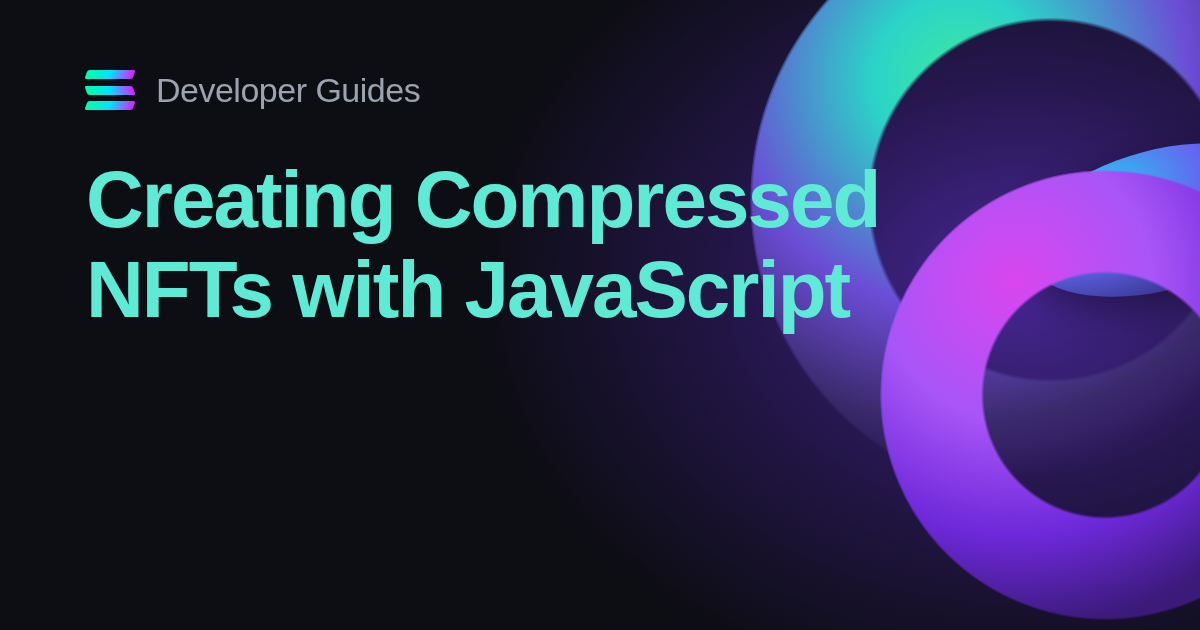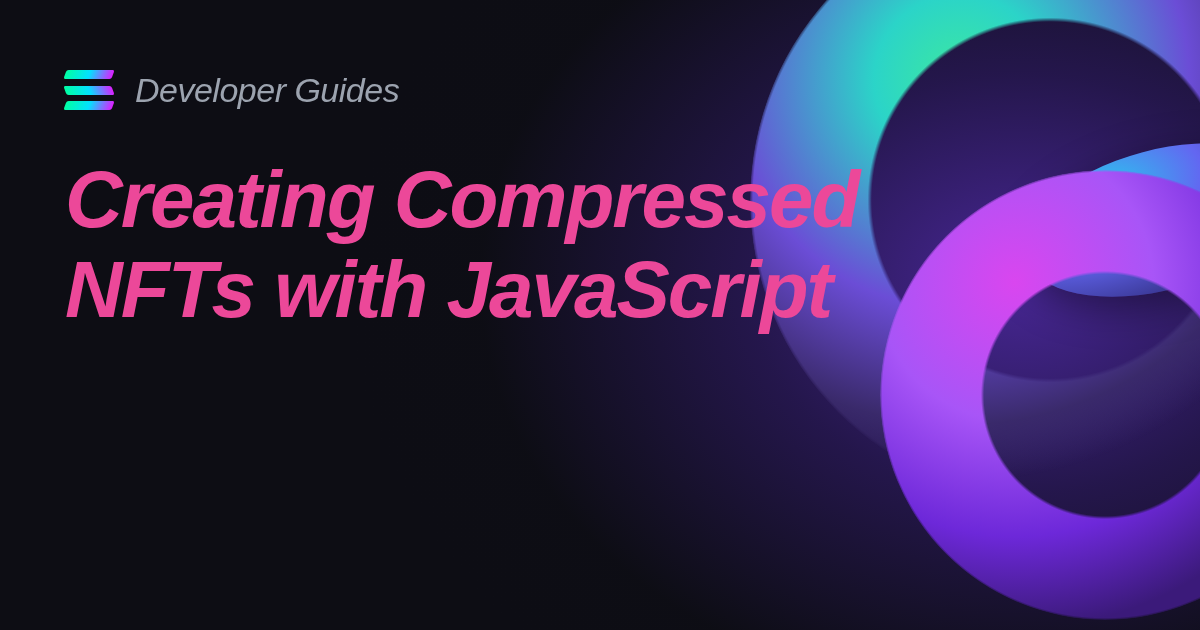--- a/index.html
+++ b/index.html
@@ -56,22 +56,21 @@
       top: 300px;
       left: 420px;
       border-radius: 50%;
       background: radial-gradient(ellipse at 30% 20%, #22d3ee 0%, #6366f1 40%, #312e81 80%);
       transform: rotate(-15deg);
       box-shadow: 0 10px 40px rgba(0,0,0,0.4);
     }
     .content {
       position: relative;
       z-index: 10;
-      padding: 70px 65px;
-      font-style: italic;
+      padding: 70px 86px;
     }
     .header {
       display: flex;
       align-items: center;
       gap: 22px;
       margin-bottom: 45px;
     }
     .logo {
       width: 48px;
       height: 40px;
@@ -94,21 +93,21 @@
     .logo-bar-3 {
       background: linear-gradient(90deg, #00ffa3 0%, #03e1ff 50%, #dc1fff 100%);
     }
     .breadcrumb {
       color: #9ca3af;
       font-size: 34px;
       font-weight: 400;
       letter-spacing: -0.5px;
     }
     .title {
-      color: #ec4899;
+      color: #5eead4;
       font-size: 80px;
       font-weight: 600;
       line-height: 1.12;
       letter-spacing: -2px;
       max-width: 900px;
     }
   </style>
 </head>
 <body>
 

